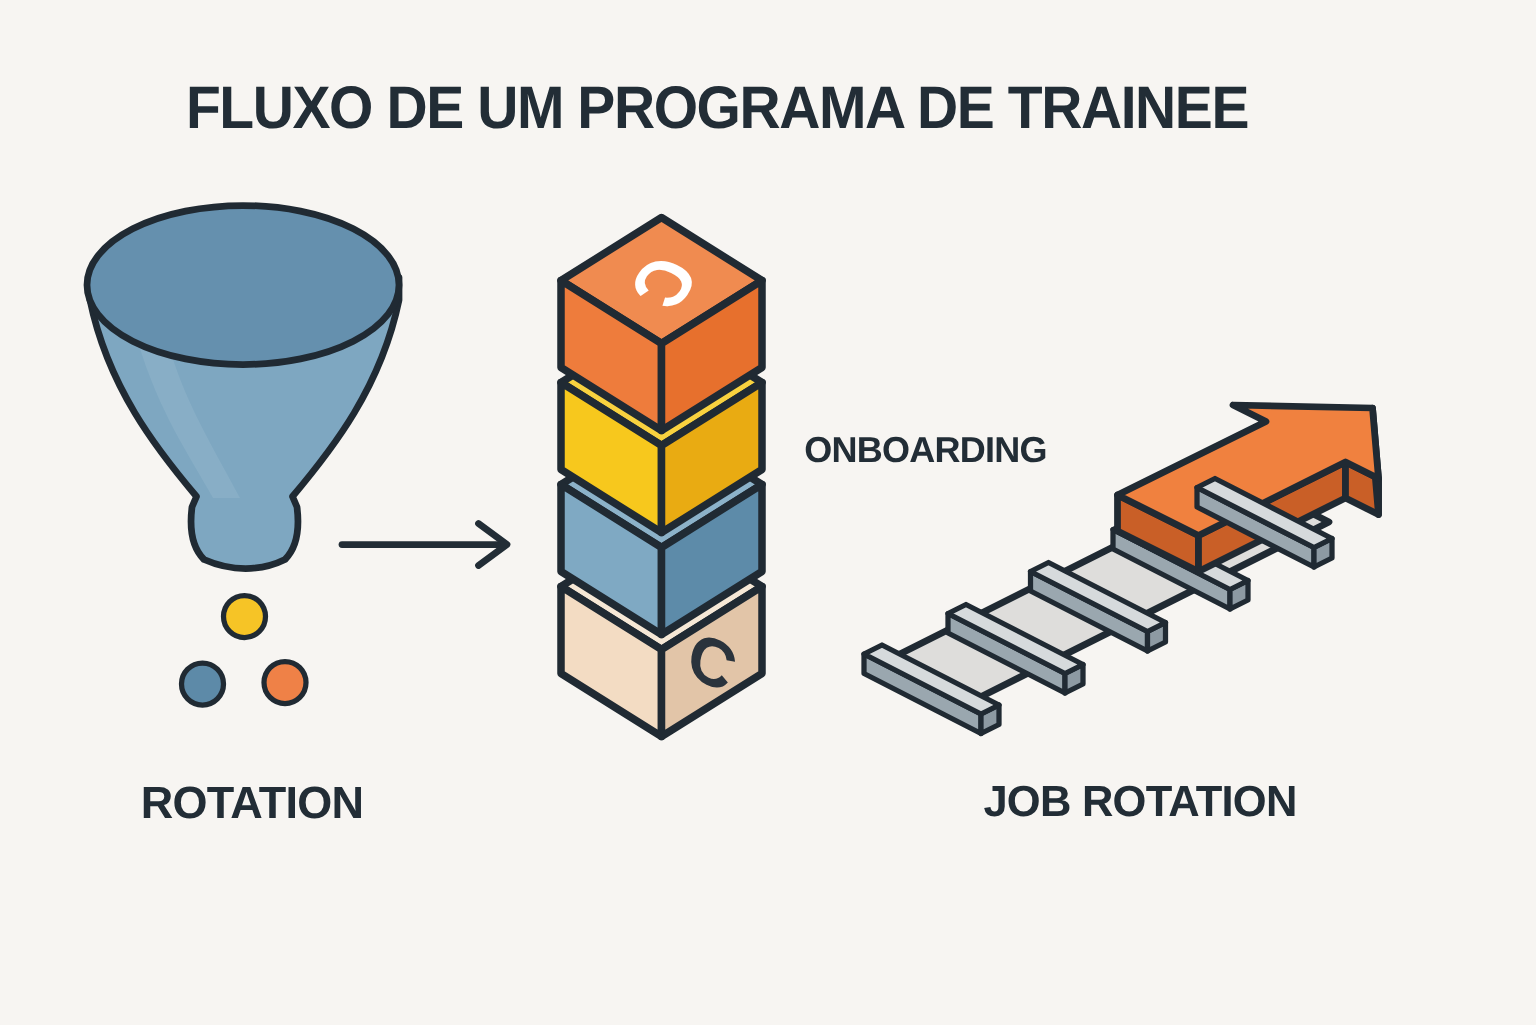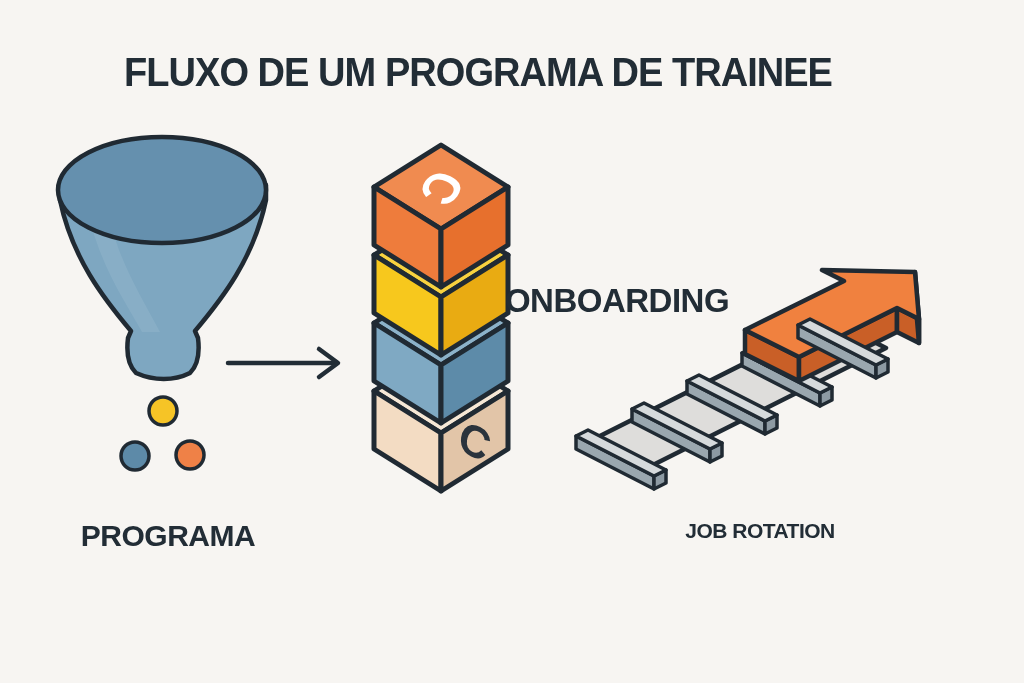--- a/index.html
+++ b/index.html
@@ -25,27 +25,27 @@
     transform:translateX(-50%) scaleX(.95);
     transform-origin:50% 0;
   }
   .selection-label{
     top:519px;left:168px;
     font-size:30px;
     transform:translateX(-50%);
   }
   .onboarding-label{
     top:282px;left:617px;
-    font-size:33px;line-height:37px;
+    font-size:24px;line-height:37px;
     text-align:center;
     transform:translateX(-50%);
   }
   .jobrotation-label{
     top:519px;left:760px;
-    font-size:21px;
+    font-size:29px;
     transform:translateX(-50%);
   }
 
   svg .outlined{stroke:#202a33;stroke-width:4.5;stroke-linejoin:round;stroke-linecap:round;}
   svg .thick{stroke-width:5;}
   svg .thin{stroke-width:3.5;}
   svg .nostroke{stroke:none;}
   svg .line{stroke:#222d36;stroke-width:4.5;fill:none;stroke-linecap:round;stroke-linejoin:round;}
   svg text{stroke:none;font-family:"Liberation Sans", sans-serif;font-weight:700;}
 </style>
@@ -139,21 +139,21 @@
       <g>
         <polygon class="outlined thin" points="798,325 876,365 876,378 798,338" fill="#9aa7af"></polygon>
         <polygon class="outlined thin" points="876,365 888,359 888,372 876,378" fill="#8d9aa3"></polygon>
         <polygon class="outlined thin" points="798,325 876,365 888,359 810,319" fill="#d6dadc"></polygon>
       </g>
     </g>
   </svg>
 
   <div class="label title">FLUXO DE UM PROGRAMA DE TRAINEE</div>
 
-  <div class="label selection-label">PROGRAMA</div>
+  <div class="label selection-label">ROTATION</div>
 
   <div class="label onboarding-label">
     <div>ONBOARDING</div>
   </div>
 
   <div class="label jobrotation-label">JOB ROTATION</div>
 
 </div>
 
 </body></html>

